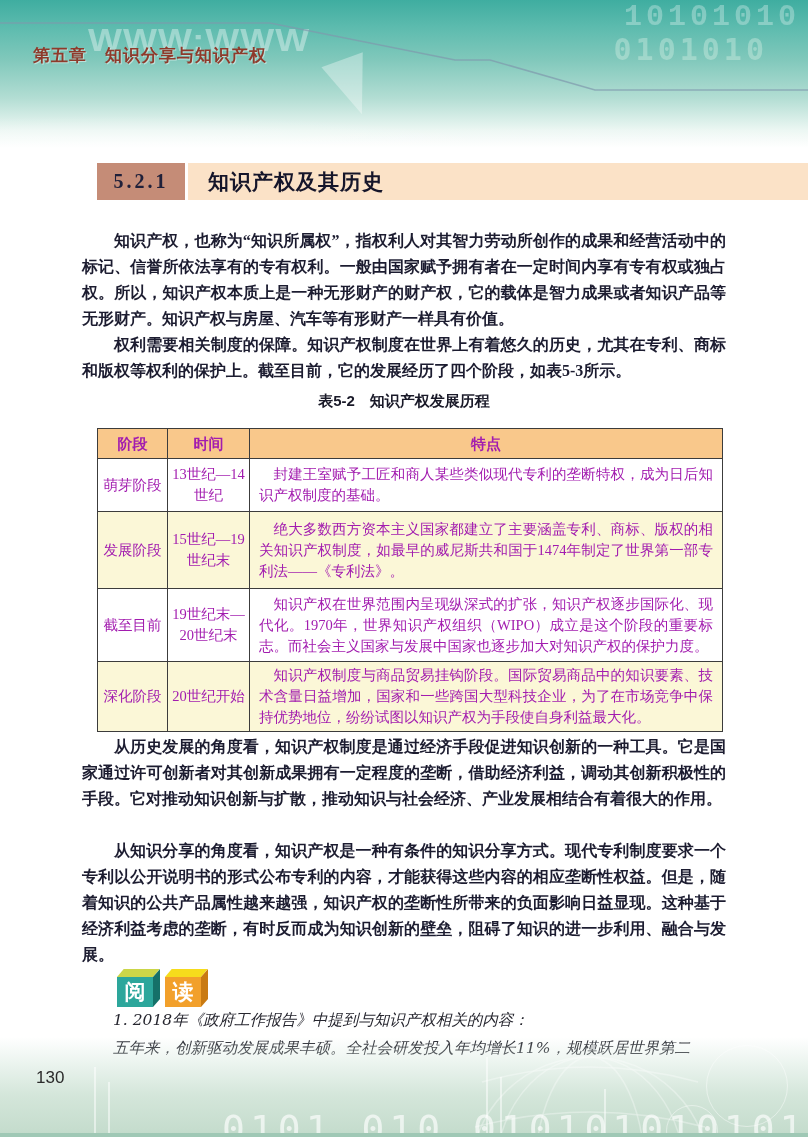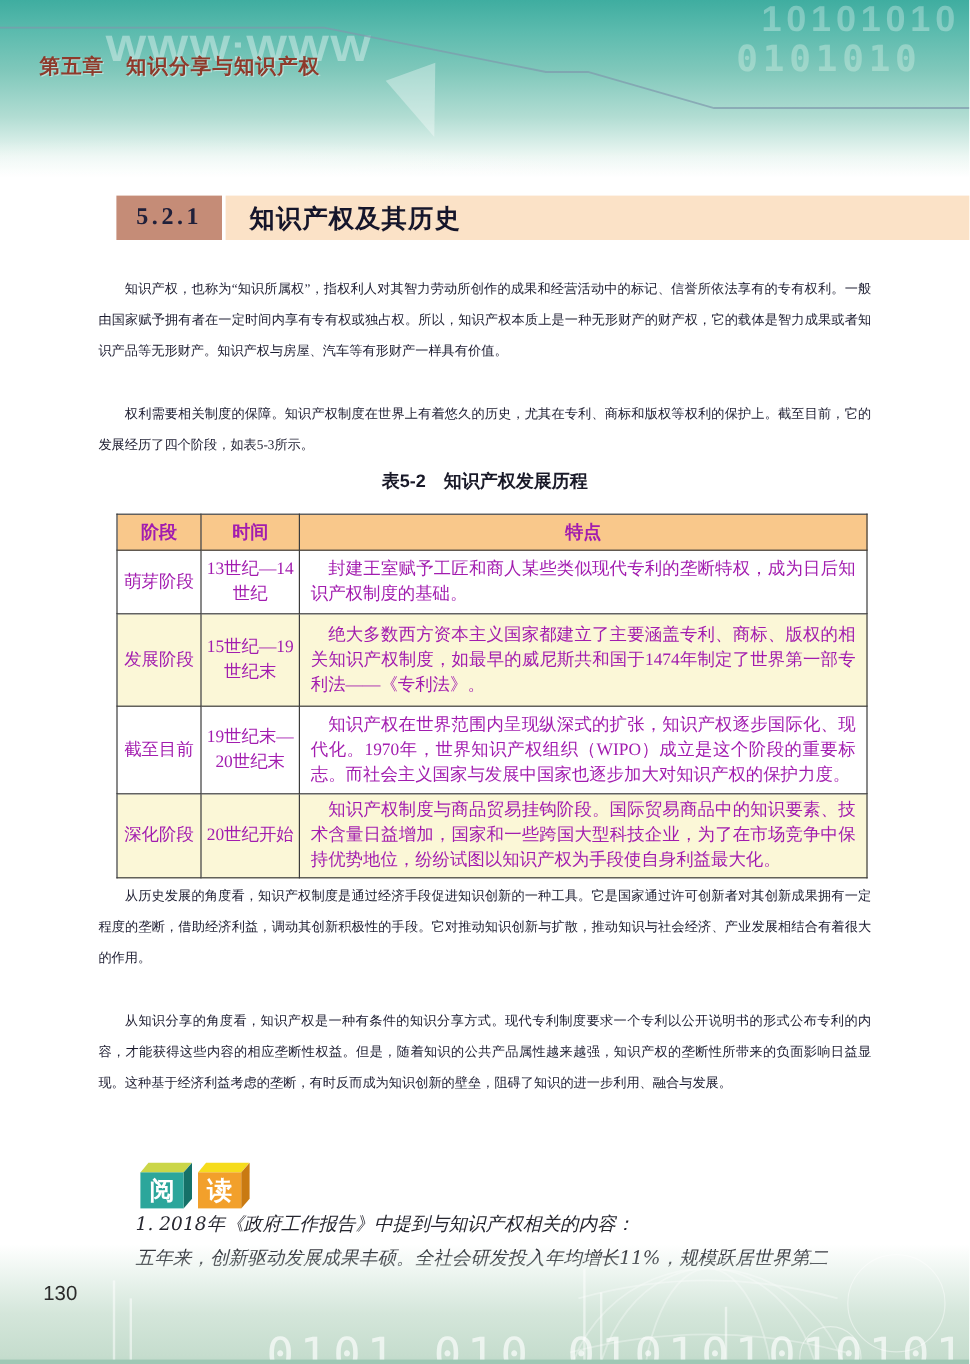--- a/index.html
+++ b/index.html
@@ -8,21 +8,21 @@
 
   
   .header{position:absolute;left:0;top:0;width:808px;height:148px;
     background:
       radial-gradient(120% 95% at 16% 130%, rgba(255,255,255,.9) 0%, rgba(255,255,255,0) 55%),
       radial-gradient(150% 110% at 72% 150%, rgba(255,255,255,.8) 0%, rgba(255,255,255,0) 60%),
       linear-gradient(180deg,#3fada0 0%,#5cbbae 18%,#80c8bb 40%,#b2ddd3 66%,#ecf7f3 88%,#ffffff 100%);}
   .www-mark{position:absolute;left:88px;top:20px;font-family:"Liberation Sans",sans-serif;
     font-weight:bold;font-size:36px;letter-spacing:1px;color:rgba(255,255,255,.38);
     transform:scaleY(.85);white-space:nowrap;}
-  .bin-top1{position:absolute;right:8px;top:0px;font-family:Liberation Sans, sans-serif;
+  .bin-top1{position:absolute;right:8px;top:0px;font-family:Liberation Mono, monospace;
     font-size:30px;font-weight:bold;color:rgba(255,255,255,.30);letter-spacing:4px;}
   .bin-top2{position:absolute;right:40px;top:32px;font-family:"DejaVu Sans Mono",monospace;
     font-size:30px;font-weight:bold;color:rgba(205,235,225,.45);letter-spacing:4px;text-align:center;}
   .step-line{position:absolute;left:0;top:0;}
   .cursor-mark{position:absolute;left:330px;top:58px;width:0;height:0;opacity:.35;
     border-left:22px solid transparent;border-right:22px solid transparent;
     border-bottom:58px solid #fff;transform:rotate(160deg);}
   .chapter-title{position:absolute;left:33px;top:44px;font-family:"Liberation Sans",sans-serif;
     font-weight:bold;font-size:17px;letter-spacing:1px;color:#8e3a2b;
     text-shadow:1px 1px 0 rgba(255,255,255,.45);}
@@ -30,22 +30,22 @@
   
   .section-bar{position:absolute;left:97px;top:163px;width:722px;height:37px;display:flex;}
   .section-num{width:88px;height:37px;background:#c58c77;margin-right:3px;
     display:flex;align-items:center;justify-content:center;
     font-family:"Liberation Serif",serif;font-weight:bold;font-size:20px;
     letter-spacing:3px;color:#20203a;}
   .section-title{flex:1;height:37px;background:#fbe2c7;display:flex;align-items:center;
     padding-left:20px;font-weight:bold;font-size:21px;color:#15152a;letter-spacing:1px;}
 
   
-  .para{position:absolute;left:82px;width:644px;font-size:11px;line-height:26px;
-    text-align:justify;text-indent:2em;color:#1c1c30;margin:0;}
+  .para{position:absolute;left:82px;width:644px;font-size:16px;line-height:26px;
+    text-align:justify;text-indent:2em;color:#1c1c30;margin:0;font-weight:bold;}
   #p1{top:228px;} #p2{top:332px;} #p3{top:734px;} #p4{top:838px;}
 
   
   .tbl-caption{position:absolute;left:82px;top:392px;width:644px;text-align:center;
     font-family:"Liberation Sans",sans-serif;font-weight:bold;font-size:15px;color:#191928;}
   table.dev{position:absolute;left:97px;top:428px;width:625px;border-collapse:collapse;
     font-size:14.5px;color:#a21caf;table-layout:fixed;}
   table.dev th,table.dev td{border:1px solid #3c3c3c;line-height:21px;}
   table.dev th{background:#f9c88b;font-family:"Liberation Sans",sans-serif;
     font-weight:bold;font-size:15px;height:29px;padding:0;}

